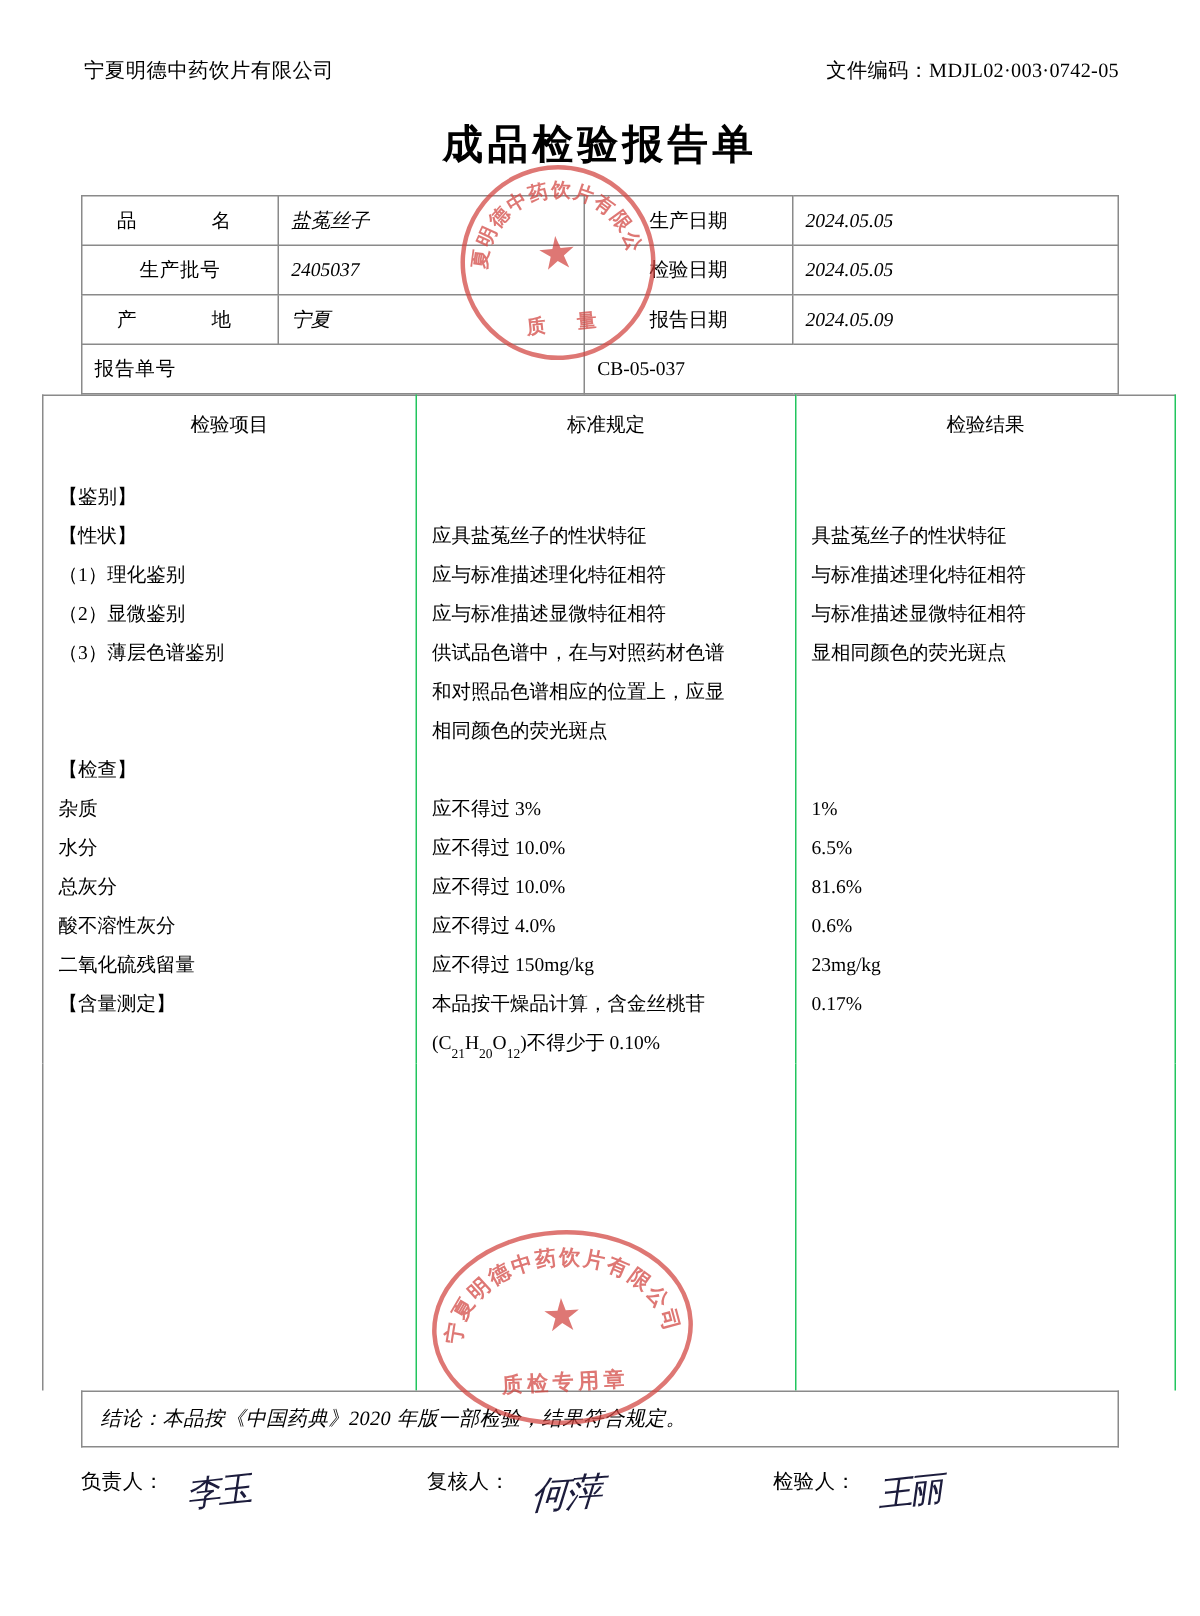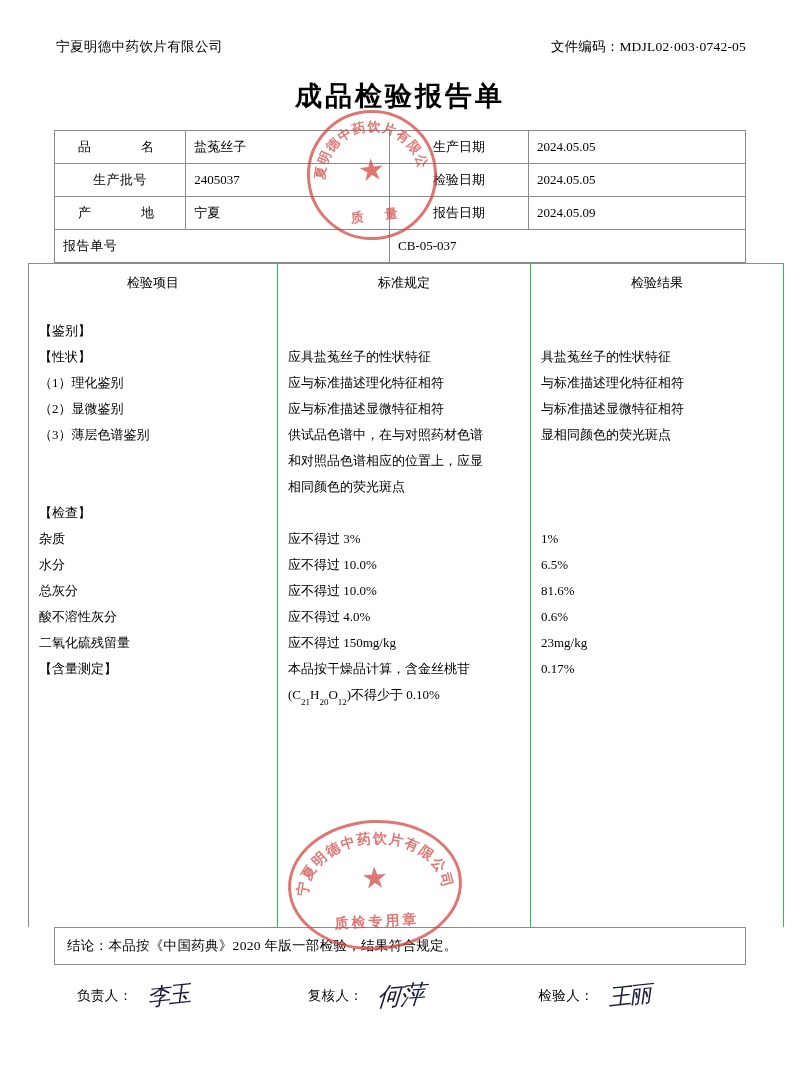--- a/index.html
+++ b/index.html
@@ -60,21 +60,21 @@
   .lbl {
     width: 84px;
     text-align: center;
     letter-spacing: 0.5px;
     white-space: nowrap;
   }
   .lbl-spaced {
     letter-spacing: 8px;
     padding-left: 12px;
   }
-  .val { padding-left: 10px; }
+  .val { padding-left: 10px; font-style: italic; }
   .c-name  { width: 140px; }
   .c-rlbl  { width: 90px; text-align: center; white-space: nowrap;}
   .c-rval  { width: 150px; }
 
   
   .repno-label { text-align: left; padding-left: 12px; letter-spacing:0.6px;}
   .repno-value { padding-left: 10px; }
 
   
   table.items {
@@ -107,39 +107,39 @@
   table.bottom {
     width: 692px;
     margin: 0 auto;
     border-collapse: collapse;
     table-layout: fixed;
     font-size: 13.5px;
   }
   table.bottom td {
     border: 1px solid #8a8a8a;
     padding: 9px 12px;
+    font-style: italic;
   }
   .conclusion { letter-spacing: 0.3px; }
 
   
   .sign-row {
     width: 692px;
     margin: 0 auto;
     display: flex;
     font-size: 13.5px;
     padding-top: 14px;
     position: relative;
   }
   .sign-cell {
     flex: 1 1 0;
     display: flex;
-    align-items: center;
+    align-items: flex-start;
     position: relative;
     white-space: nowrap;
-    margin-left: 23px;
   }
   .sign-label { letter-spacing: 0.4px; }
   .sig {
     font-family: "DejaVu Serif", serif;
     font-size: 23px;
     font-style: italic;
     color: #1c1c3c;
     margin-left: 14px;
     transform: rotate(-6deg);
     display: inline-block;

